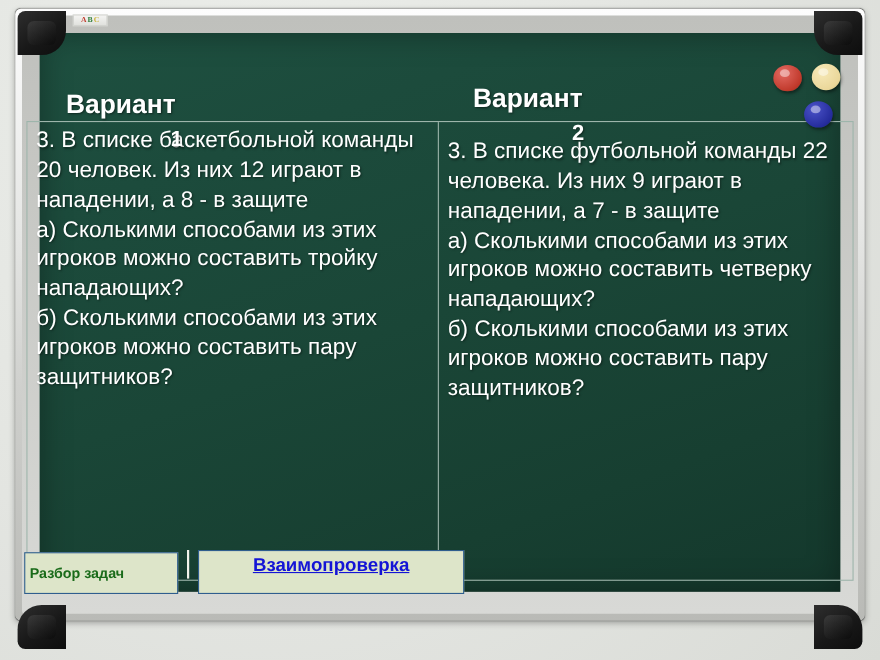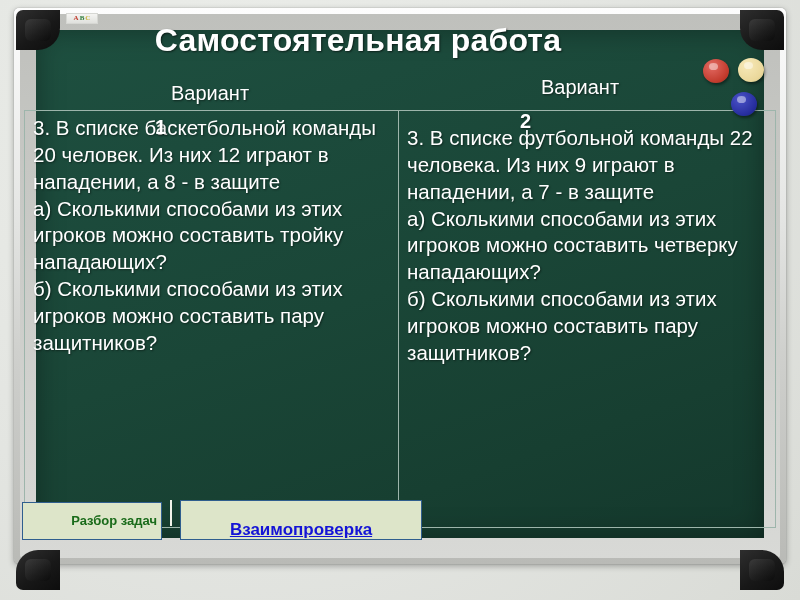--- a/index.html
+++ b/index.html
@@ -93,24 +93,24 @@
     width:34%; height:28%; border-radius:50%;
     background:rgba(255,255,255,.45);
   }
   .magnet.red   {left:703px; top:59px; background:radial-gradient(circle at 35% 30%,#e36a62,#c0392b 70%,#8e2a20);}
   .magnet.cream {left:738px; top:58px; background:radial-gradient(circle at 35% 30%,#f7e9b8,#ead79a 70%,#c9b775);}
   .magnet.blue  {left:731px; top:92px; background:radial-gradient(circle at 35% 30%,#4a52c8,#252c9c 70%,#171c6b);}
 
   
   .variant-head{
     position:absolute; top:82px;
-    color:#ffffff; font-weight:normal; font-size:20px;
+    color:#ffffff; font-weight:bold; font-size:24px;
     text-shadow:1px 1px 2px rgba(0,0,0,.5);
     z-index:4;
-    text-align:center;
+    text-align:left;
   }
   .variant-head.one{left:60px; width:300px;}
   .variant-head.two{left:430px; width:300px; top:76px;}
 
   
   .variant-num{
     position:absolute;
     color:#ffffff; font-weight:bold; font-size:20px;
     text-shadow:1px 1px 2px rgba(0,0,0,.5);
     z-index:6;
@@ -137,25 +137,25 @@
   .cell.left {width:374px; border-right:1px solid #9db5ab;}
   .cell.right{width:376px;margin-top:10px;}
   .cell p{margin:0; white-space:pre-wrap;}
 
   
   .btn{
     position:absolute;
     background:#dde5c9;
     border:1px solid #2f5e8e;
     z-index:9;
-    display:flex; align-items:center; justify-content:flex-end;
+    display:flex; align-items:center; justify-content:flex-start;
     text-align:center;
     font-size:13px; font-weight:bold;
     line-height:1.35;
-    padding:18px 4px;
+    padding:2px 4px;
   }
   .btn-razbor{
     left:22px; top:502px; width:140px; height:38px;
     color:#1a6b1a;
   }
   .btn-vzaimo{
     left:180px; top:500px; width:242px; height:40px;
     color:#1414d6;
     text-decoration:underline;
     font-size:17px;
@@ -185,21 +185,20 @@
       <i style="color:#c9b23a">C</i>
   </div>
 
   <div class="board-surface"></div>
 
   <div class="corner tl"></div>
   <div class="corner tr"></div>
   <div class="corner bl"></div>
   <div class="corner br"></div>
 
-  <div class="title">Самостоятельная работа</div>
 
   <div class="magnet red"></div>
   <div class="magnet cream"></div>
   <div class="magnet blue"></div>
 
   <div class="variant-head one">Вариант</div>
   <div class="variant-head two">Вариант</div>
   <div class="variant-num one">1</div>
   <div class="variant-num two">2</div>
 

